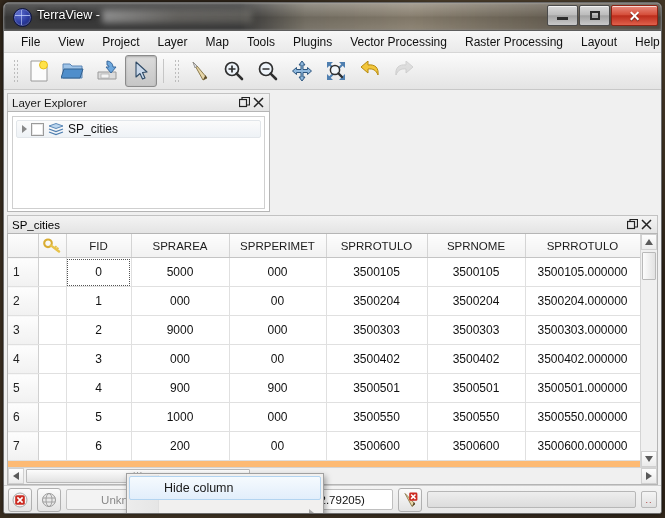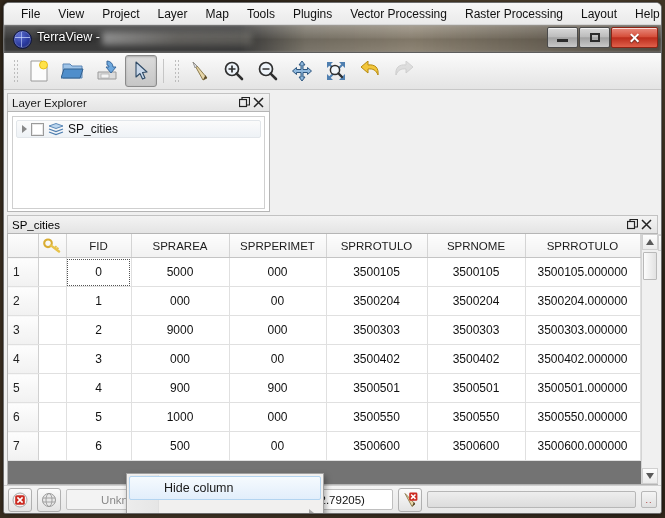--- a/index.html
+++ b/index.html
@@ -217,22 +217,22 @@
     min-height:0;
   }
   #table-title {
     height:17px;
     background: linear-gradient(180deg,#f3f3f3,#e4e4e4);
     border:1px solid #c2c2c2; border-bottom:none;
     display:flex; align-items:center; padding:0 4px;
     font-size:11.5px;
   }
   #table-body {
-    flex:1; border:1px solid #b5b5b5; background:#737373;
-    display:flex; min-height:0;
+    flex:1; border:1px solid #b5b5b5; background:#fdba74;
+    display:flex; flex-direction:column; min-height:0;
     position: relative;
   }
   .grid-wrap { flex:1; display:flex; min-height:0;}
   .grid-scroll { flex:1; overflow:hidden; position:relative;}
   table.grid {
     border-collapse: collapse;
     table-layout: fixed;
     width: 100%;
     font-size: 12px;
   }
@@ -374,53 +374,53 @@
 
   
   svg { display:block; }
 </style>
 </head>
 <body>
 
 <div id="desktop"></div>
 
 <div id="window">
+
+  <div id="titlebar">
+    <div class="glassblur"></div>
+    <div class="tshade"></div>
+    <div class="app-icon"></div>
+    <div id="title-text">TerraView -</div>
+    <div id="title-blurtail"></div>
+
+    <div class="winbtns">
+      <div class="winbtn">
+        <div class="g-min"></div>
+      </div>
+      <div class="winbtn">
+        <div class="g-max"></div>
+      </div>
+      <div class="winbtn close">
+        <div class="g-x">✕</div>
+      </div>
+    </div>
+  </div>
 
   <div id="menubar">
     <div class="menu-item">File</div>
     <div class="menu-item">View</div>
     <div class="menu-item">Project</div>
     <div class="menu-item">Layer</div>
     <div class="menu-item">Map</div>
     <div class="menu-item">Tools</div>
     <div class="menu-item">Plugins</div>
     <div class="menu-item">Vector Processing</div>
     <div class="menu-item">Raster Processing</div>
     <div class="menu-item">Layout</div>
     <div class="menu-item">Help</div>
-  </div>
-
-  <div id="titlebar">
-    <div class="glassblur"></div>
-    <div class="tshade"></div>
-    <div class="app-icon"></div>
-    <div id="title-text">TerraView -</div>
-    <div id="title-blurtail"></div>
-
-    <div class="winbtns">
-      <div class="winbtn">
-        <div class="g-min"></div>
-      </div>
-      <div class="winbtn">
-        <div class="g-max"></div>
-      </div>
-      <div class="winbtn close">
-        <div class="g-x">✕</div>
-      </div>
-    </div>
   </div>
 
   <div id="toolbar">
     <div class="grip"></div>
 
     <div class="tbtn">
       <svg width="22" height="24" viewBox="0 0 22 24">
         <path d="M3 2 h11 l5 5 v15 h-16 z" fill="#fcfcfc" stroke="#9a9a9a" stroke-width="1"></path>
         <path d="M14 2 v5 h5" fill="#e6e6e6" stroke="#9a9a9a" stroke-width="1"></path>
         <circle cx="15.5" cy="6" r="4" fill="#ffe24a" stroke="#e0b400" stroke-width="0.8"></circle>
@@ -649,21 +649,21 @@
                 <td>1000</td>
                 <td>000</td>
                 <td>3500550</td>
                 <td>3500550</td>
                 <td>3500550.000000</td>
               </tr>
               <tr>
                 <td class="rowhdr">7</td>
                 <td></td>
                 <td>6</td>
-                <td>500</td>
+                <td>200</td>
                 <td>00</td>
                 <td>3500600</td>
                 <td>3500600</td>
                 <td>3500600.000000</td>
               </tr>
             </tbody>
           </table>
         </div>
 
         <div class="vscroll">

